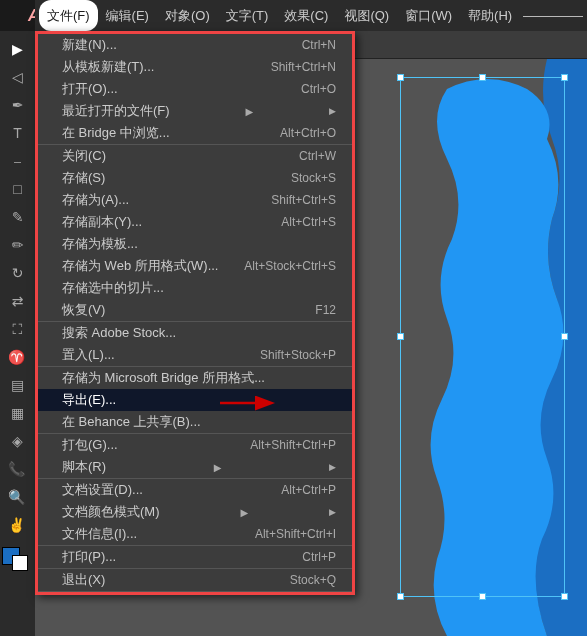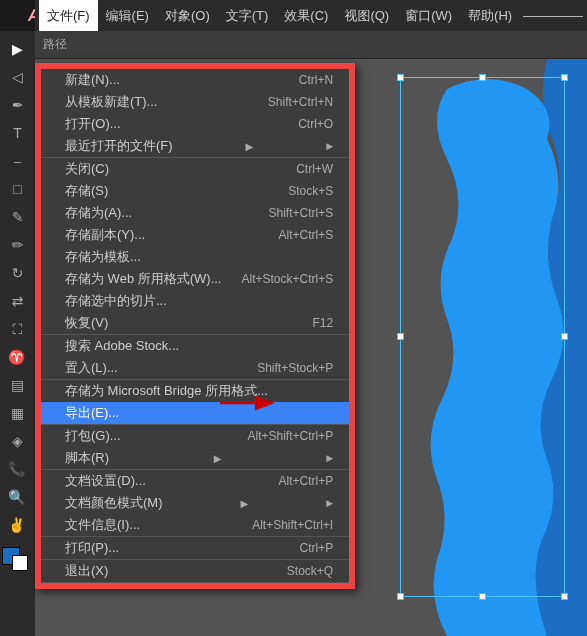--- a/index.html
+++ b/index.html
@@ -37,20 +37,21 @@
     }
     .menu-item {
       color: #cccccc;
       padding: 12px 8px;
       height: 31px;
       display: flex;
       align-items: center;
       cursor: pointer;
       font-size: 13px;
       white-space: nowrap;
+      border-radius: 12px;
     }
     .menu-item:hover, .menu-item.active {
       background: #4a4a4a;
     }
     .menu-item.active {
       background: #ffffff;
       color: #1a1a1a;
     }
 
     
@@ -105,42 +106,41 @@
     .dropdown-overlay {
       position: absolute;
       top: 31px;
       left: 35px;
       z-index: 100;
     }
 
     
     .file-menu-dropdown {
       background: #3c3c3c;
-      border: 6px solid #ef4444;
+      border: 3px solid #ef4444;
       min-width: 320px;
       box-shadow: 3px 3px 8px rgba(0,0,0,0.6);
-      margin-top: 32px;
     }
 
     .menu-section {
       border-bottom: 1px solid #555;
     }
 
     .dropdown-item {
       display: flex;
       align-items: center;
       justify-content: space-between;
       padding: 3px 16px 3px 24px;
       color: #cccccc;
       cursor: pointer;
       height: 22px;
       white-space: nowrap;
     }
     .dropdown-item.highlighted {
-      background: #3b82f6;
+      background: #0f172a;
       color: white;
     }
     .dropdown-item .shortcut {
       color: #aaaaaa;
       font-size: 12px;
       margin-left: 20px;
     }
     .dropdown-item:hover .shortcut,
     .dropdown-item.highlighted .shortcut {
       color: #dddddd;
@@ -259,20 +259,24 @@
         <span class="shortcut">Shift+Ctrl+N</span>
       </div>
       <div class="dropdown-item">
         <span>打开(O)...</span>
         <span class="shortcut">Ctrl+O</span>
       </div>
       <div class="dropdown-item has-arrow">
         <span>最近打开的文件(F)</span>
         <span class="arrow">▶</span>
       </div>
+      <div class="dropdown-item">
+        <span>在 Bridge 中浏览...</span>
+        <span class="shortcut">Alt+Ctrl+O</span>
+      </div>
     </div>
 
     <div class="menu-section">
       <div class="dropdown-item">
         <span>关闭(C)</span>
         <span class="shortcut">Ctrl+W</span>
       </div>
       <div class="dropdown-item">
         <span>存储(S)</span>
         <span class="shortcut">Stock+S</span>
@@ -314,20 +318,24 @@
       </div>
     </div>
 
     <div class="menu-section">
       <div class="dropdown-item">
         <span>存储为 Microsoft Bridge 所用格式...</span>
         <span class="shortcut"></span>
       </div>
       <div class="dropdown-item highlighted">
         <span>导出(E)...</span>
+        <span class="shortcut"></span>
+      </div>
+      <div class="dropdown-item">
+        <span>在 Behance 上共享(B)...</span>
         <span class="shortcut"></span>
       </div>
     </div>
 
     <div class="menu-section">
       <div class="dropdown-item">
         <span>打包(G)...</span>
         <span class="shortcut">Alt+Shift+Ctrl+P</span>
       </div>
       <div class="dropdown-item has-arrow">

